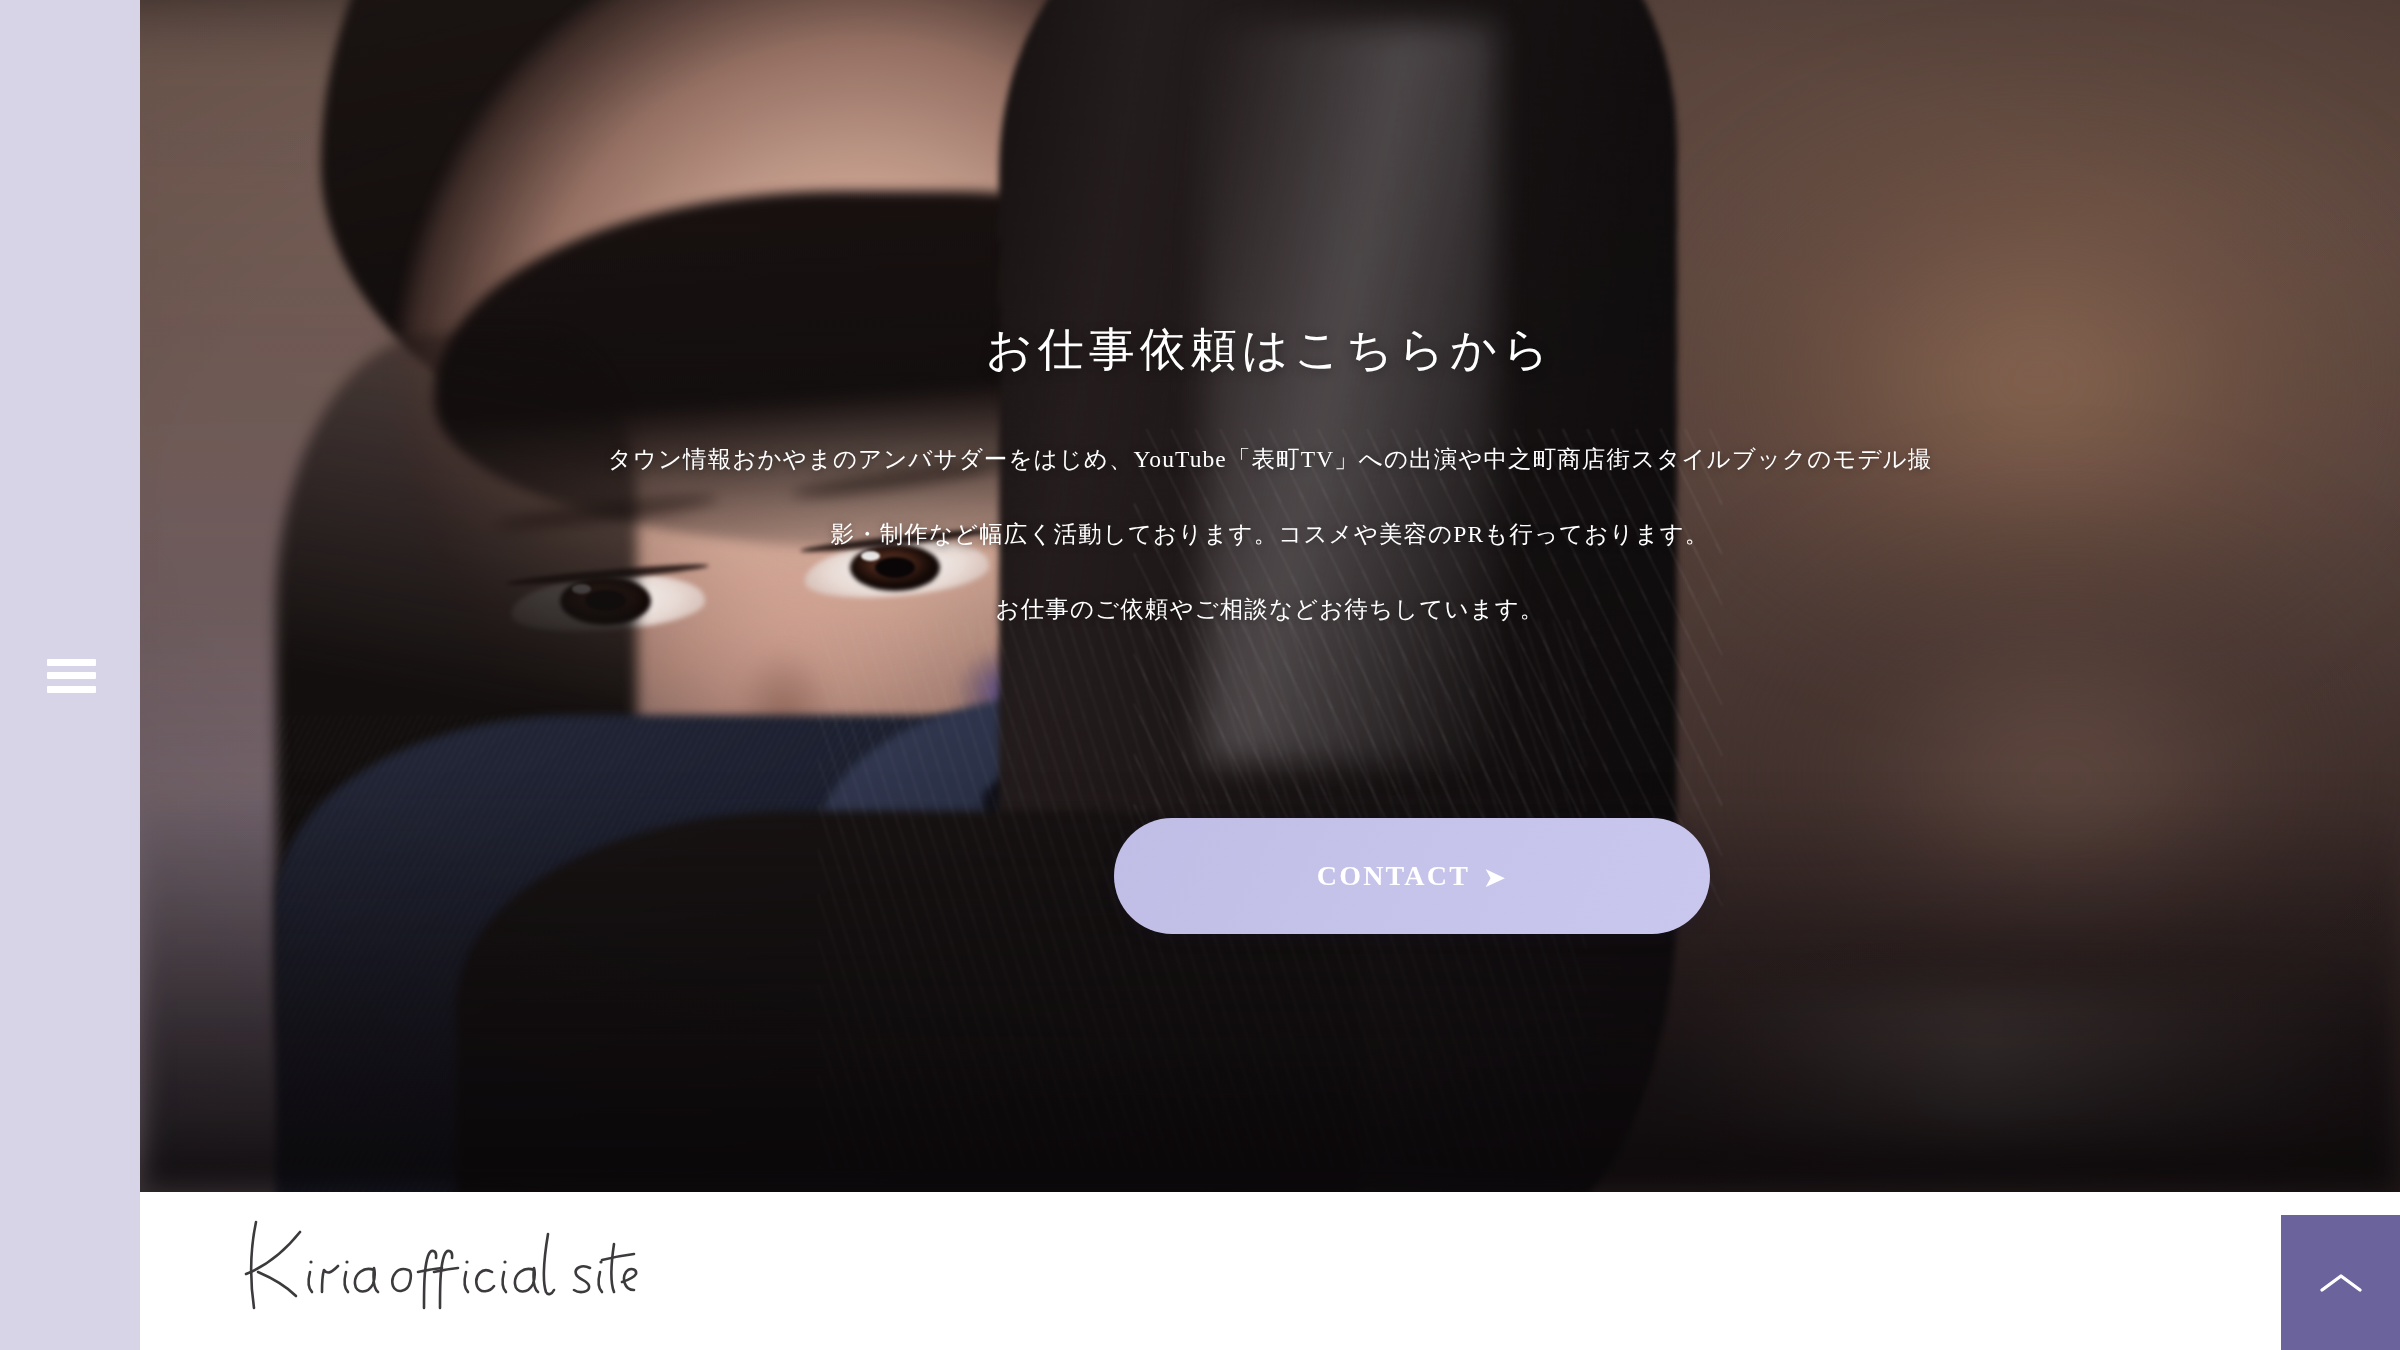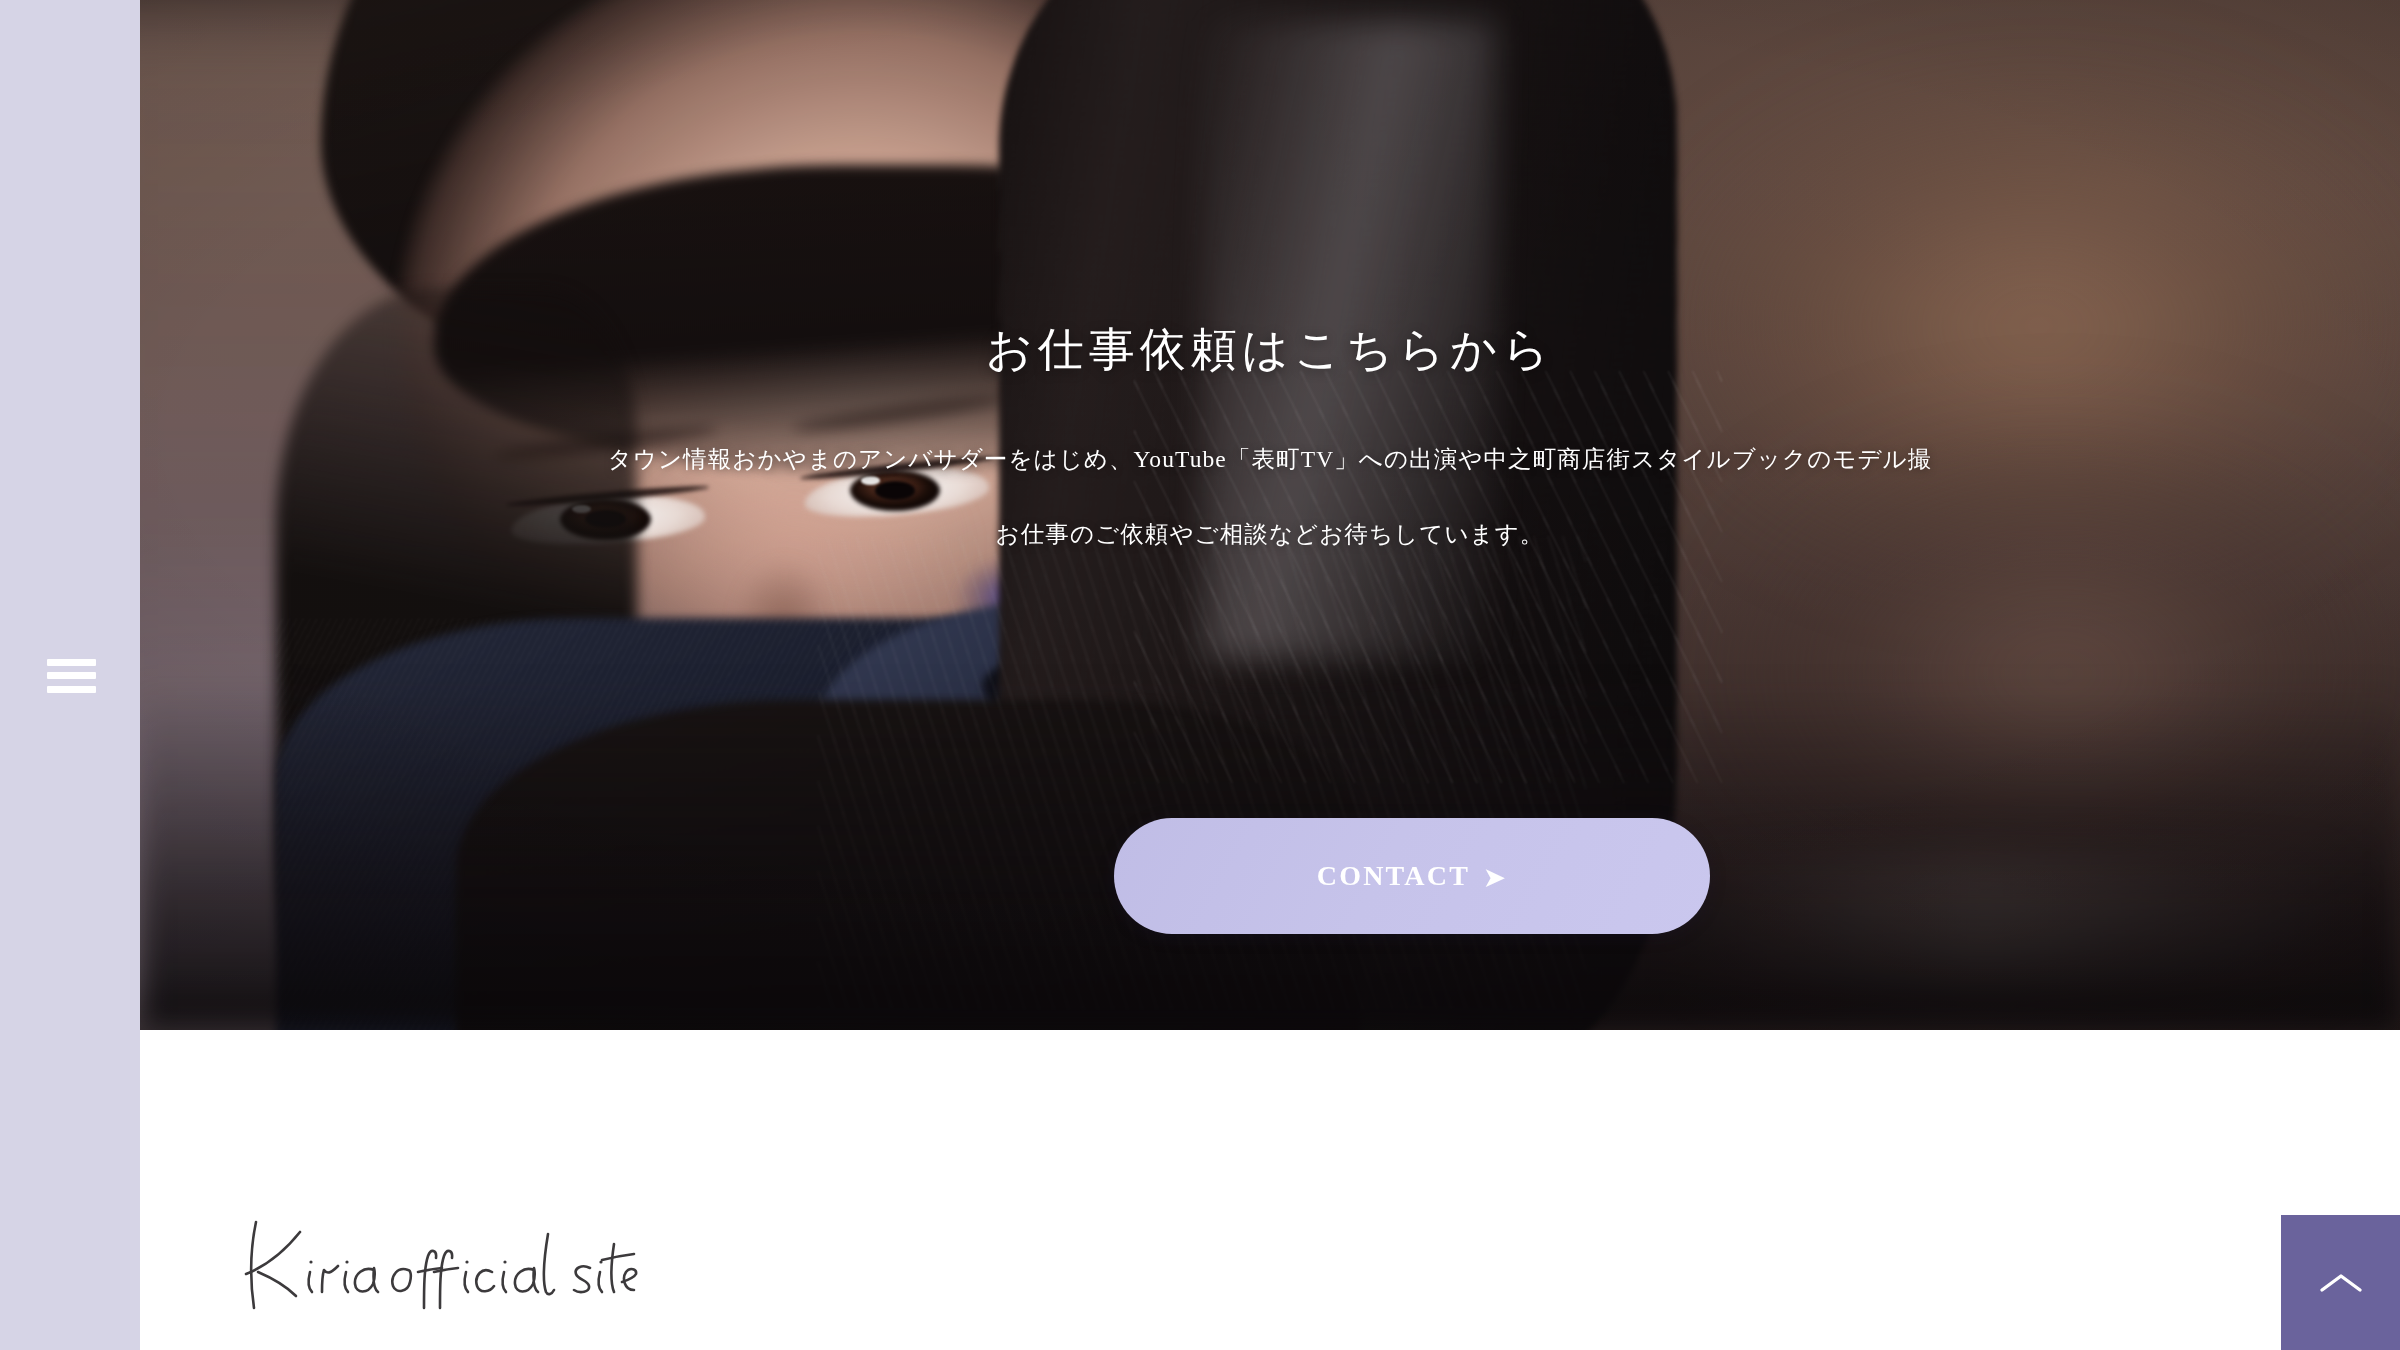--- a/index.html
+++ b/index.html
@@ -37,21 +37,21 @@
     border-radius: 1px;
   }
   #hamburger span:nth-child(1) { top: 0px; }
   #hamburger span:nth-child(2) { top: 13px; }
   #hamburger span:nth-child(3) { top: 27px; }
 
   
   #hero {
     position: absolute;
     left: 140px; top: 0;
-    width: 2260px; height: 1030px;
+    width: 2260px; height: 1192px;
     overflow: hidden;
     background: #8b5cf6;
   }
   #photo {
     position: absolute;
     inset: 0;
     overflow: hidden;
   }
   .ph { position: absolute; }
 
@@ -437,20 +437,21 @@
       <div class="ph photo-vignette"></div>
       <div class="ph photo-darken"></div>
     </div>
 
     <div id="hero-content">
 
       <h1 id="hero-title">お仕事依頼はこちらから</h1>
 
       <div id="hero-desc">
         <span class="dline">タウン情報おかやまのアンバサダーをはじめ、YouTube「表町TV」への出演や中之町商店街スタイルブックのモデル撮</span>
+        <span class="dline">影・制作など幅広く活動しております。コスメや美容のPRも行っております。</span>
         <span class="dline">お仕事のご依頼やご相談などお待ちしています。</span>
       </div>
 
       <button id="contact-button">
         <span>CONTACT</span>
         <span class="arrow">➤</span>
       </button>
 
     </div>
   </div>

